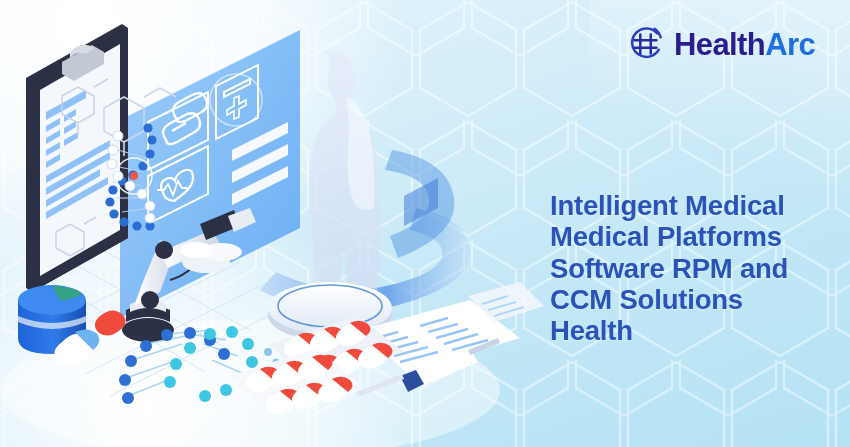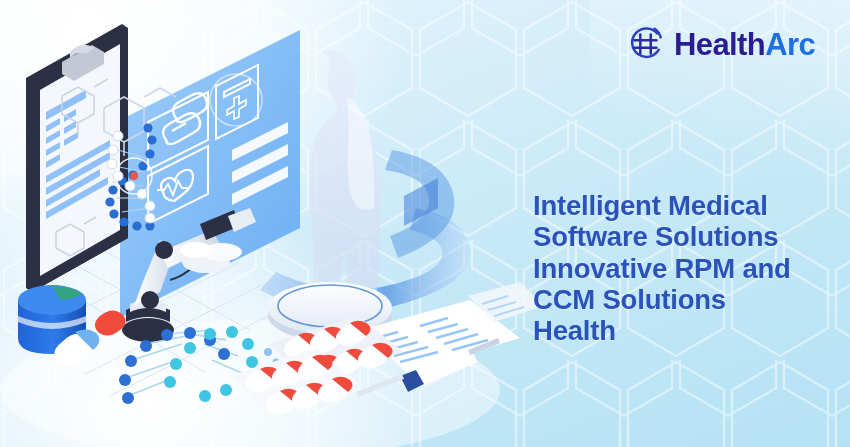--- a/index.html
+++ b/index.html
@@ -63,21 +63,21 @@
     letter-spacing: -0.6px;
     line-height: 1;
     white-space: nowrap;
   }
   #logo .w-health { color: #2b1d90; }
   #logo .w-arc    { color: #1f6fe0; }
 
   
   #headline {
     position: absolute;
-    left: 533px;
+    left: 550px;
     top: 150px;
     width: 300px;
     color: #2a52b8;
     font-size: 27.5px;
     font-weight: bold;
     line-height: 1.14;
     letter-spacing: -0.2px;
     font-stretch: condensed;
     text-shadow: 0 1px 0 rgba(255,255,255,.35);
     margin-top: 40px;
@@ -439,19 +439,19 @@
         <path d="M8 24 L31 24"></path>
       </g>
     </svg>
     <div class="wordmark">
       <span class="w-health">Health</span><span class="w-arc">Arc</span>
     </div>
   </div>
 
   <h1 id="headline">
     <span class="hl-line">Intelligent Medical</span>
-    <span class="hl-line">Software Solutions</span>
-    <span class="hl-line">Innovative RPM and</span>
+    <span class="hl-line">Medical Platforms</span>
+    <span class="hl-line">Software RPM and</span>
     <span class="hl-line">CCM Solutions</span>
     <span class="hl-line">Health</span>
   </h1>
 
 </div>
 
 </body></html>

